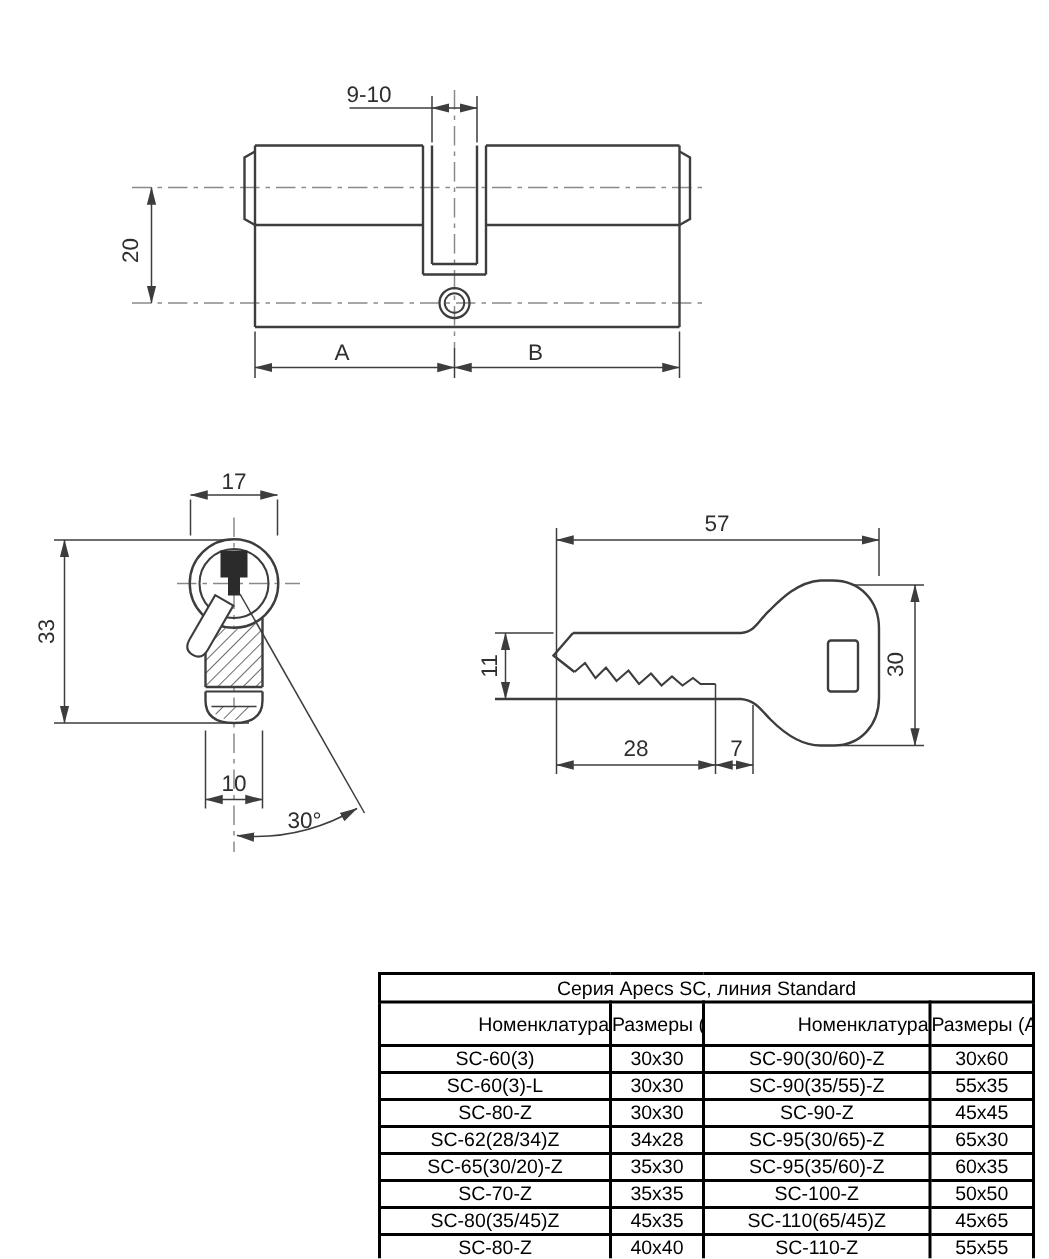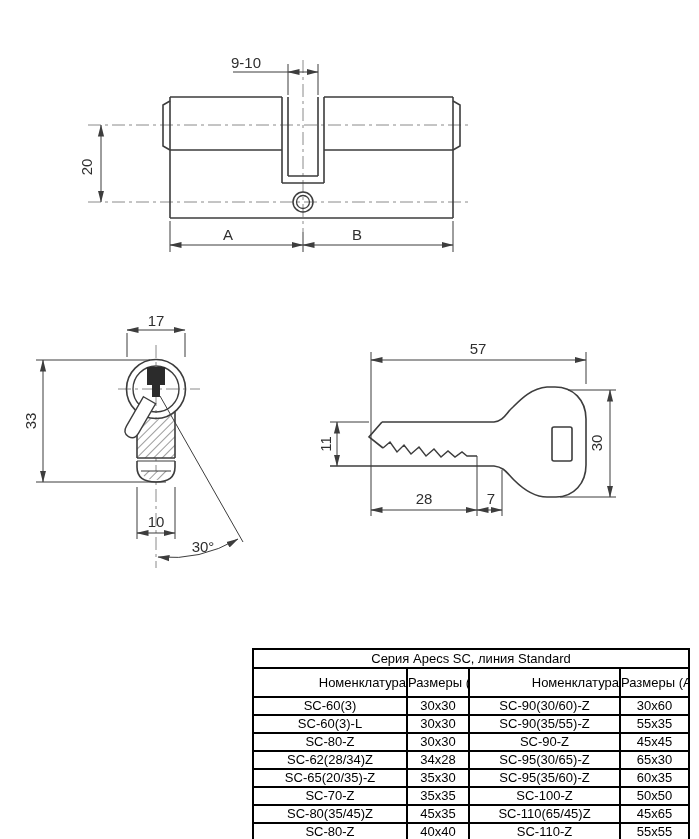--- a/index.html
+++ b/index.html
@@ -186,21 +186,21 @@
           <td class="cell">SC-90-Z</td>
           <td class="cell">45x45</td>
         </tr>
         <tr>
           <td class="cell">SC-62(28/34)Z</td>
           <td class="cell">34x28</td>
           <td class="cell">SC-95(30/65)-Z</td>
           <td class="cell">65x30</td>
         </tr>
         <tr>
-          <td class="cell">SC-65(20/35)-Z</td>
+          <td class="cell">SC-65(30/20)-Z</td>
           <td class="cell">35x30</td>
           <td class="cell">SC-95(35/60)-Z</td>
           <td class="cell">60x35</td>
         </tr>
         <tr>
           <td class="cell">SC-70-Z</td>
           <td class="cell">35x35</td>
           <td class="cell">SC-100-Z</td>
           <td class="cell">50x50</td>
         </tr>

